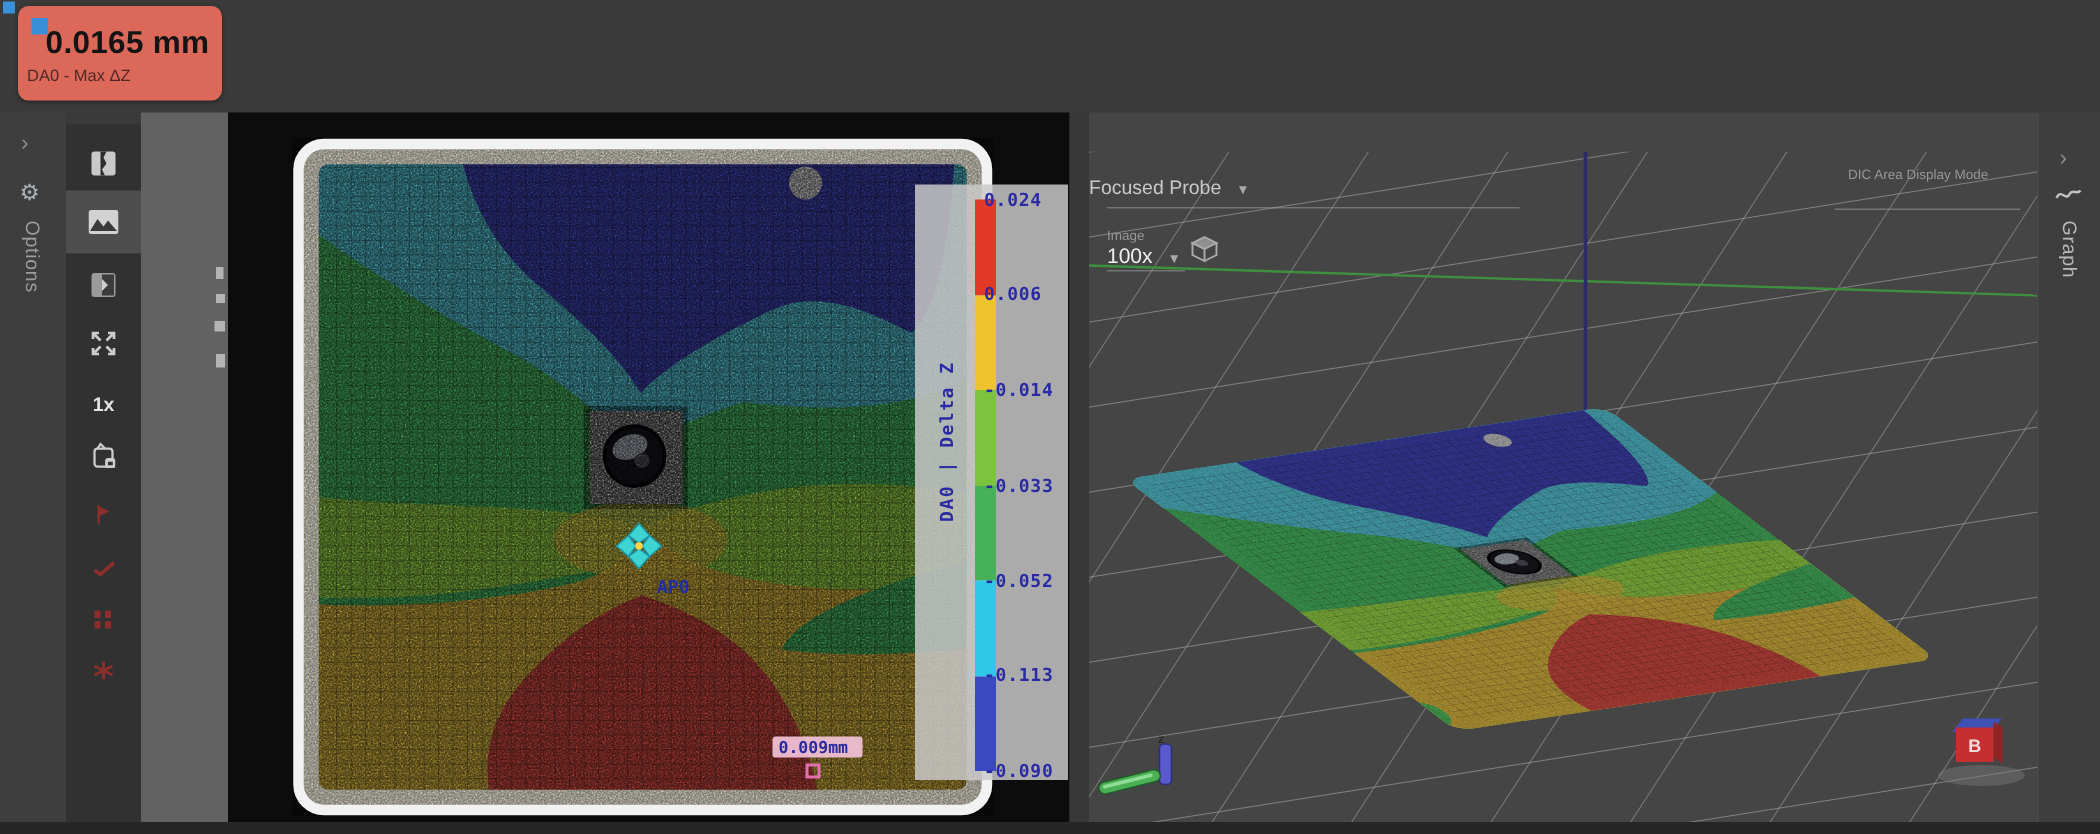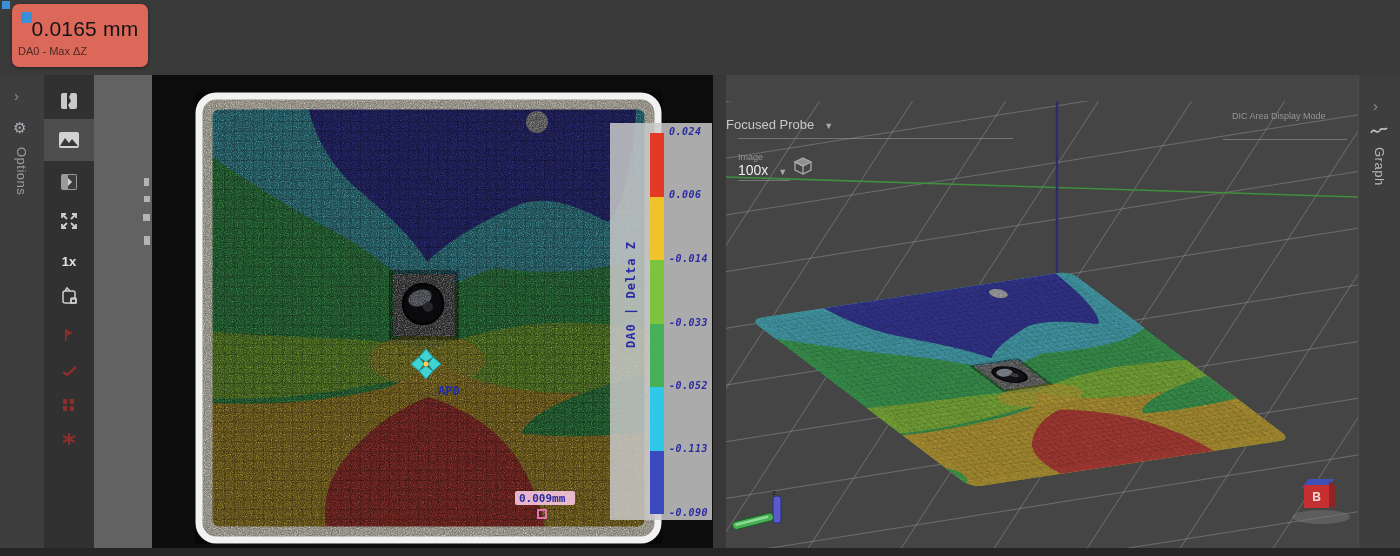--- a/index.html
+++ b/index.html
@@ -11,51 +11,51 @@
   .abs{position:absolute;}
 
   
   .corner-sq{left:2px;top:1px;width:8px;height:8px;background:#3a8fd9;}
   .badge{
     left:12px;top:4px;width:136px;height:63px;background:#dc685a;
     border-radius:7px;box-shadow:0 1px 3px rgba(0,0,0,.4);
   }
   .badge-sq{position:absolute;left:9px;top:8px;width:11px;height:11px;background:#3a8fd9;}
   .badge-val{position:absolute;left:0;right:0;top:13px;text-align:center;padding-left:10px;
-    font-size:21px;font-weight:normal;color:#141414;letter-spacing:.2px;}
+    font-size:21px;font-weight:bold;color:#141414;letter-spacing:.2px;}
   .badge-sub{position:absolute;left:0;right:0;top:41px;text-align:left;padding-left:6px;
     font-size:11px;color:#4f2a24;}
 
   
   .left-strip{left:0;top:75px;width:44px;height:473px;background:#3e3e3e;}
   .left-chevron{position:absolute;left:14px;top:12px;color:#8d8d8d;font-size:15px;}
   .gear{position:absolute;left:13px;top:44px;color:#a9b0b6;font-size:15px;}
   .options-label{position:absolute;left:14px;top:72px;writing-mode:vertical-rl;
     color:#9d9d9d;font-size:13px;letter-spacing:.5px;}
-  .toolstrip{left:44px;top:75px;width:50px;height:473px;background:#313131;text-align:right;}
+  .toolstrip{left:44px;top:83px;width:50px;height:473px;background:#313131;text-align:right;}
   .tool{position:absolute;left:0;width:50px;height:36px;display:flex;align-items:center;justify-content:center;}
   .tool.sel{background:#4e4e4e;height:42px;}
   .tool svg{display:block;}
   .zoom1x{color:#e3e3e3;font-size:13px;font-weight:bold;}
   .gutter{left:94px;top:75px;width:58px;height:473px;background:#626262;}
   .edge-mark{position:absolute;background:#c9c9c9;opacity:.8;}
 
   
   .canvas2d{left:152px;top:75px;width:561px;height:473px;background:#0c0c0c;}
   .map2d{left:195px;top:92px;width:467px;height:452px;}
   .divider{left:713px;top:75px;width:13px;height:473px;background:#383838;}
 
   
   .colorbar{left:610px;top:123px;width:102px;height:397px;background:rgba(203,203,203,.84);}
   .cb-title{position:absolute;left:14px;top:118px;writing-mode:vertical-rl;transform:rotate(180deg);
     font-family:"DejaVu Sans Mono",monospace;font-weight:bold;font-size:12px;color:#2a2aa4;letter-spacing:1px;}
   .cb-swatches{position:absolute;left:40px;top:10px;width:14px;height:381px;display:flex;flex-direction:column;}
   .cb-swatches div{flex:1;}
-  .cb-tick{position:absolute;left:59px;width:46px;font-family:"DejaVu Sans Mono",monospace;
-    font-weight:bold;font-size:10px;color:#2a2aa4;letter-spacing:.5px;white-space:nowrap;font-style:italic;}
+  .cb-tick{position:absolute;left:46px;width:46px;font-family:"DejaVu Sans Mono",monospace;
+    font-weight:bold;font-size:12px;color:#2a2aa4;letter-spacing:.5px;white-space:nowrap;}
 
   
   .panel3d{left:726px;top:75px;width:632px;height:473px;background:#454545;overflow:hidden;}
   .tabbar{position:absolute;left:0;top:0;width:100%;height:26px;background:#363636;display:flex;align-items:stretch;}
   .tab{display:flex;align-items:center;justify-content:center;font-size:13px;padding:0 18px;}
   .tab.active{color:#ececec;font-weight:bold;}
   .tab.inactive{background:#474747;color:#8e8e8e;width:46px;margin-left:4px;}
   .grid3d{position:absolute;left:0;top:26px;}
   .surface3d{position:absolute;left:0;top:0;pointer-events:none;}
   .ctl-label{position:absolute;font-size:9px;color:#969696;}

